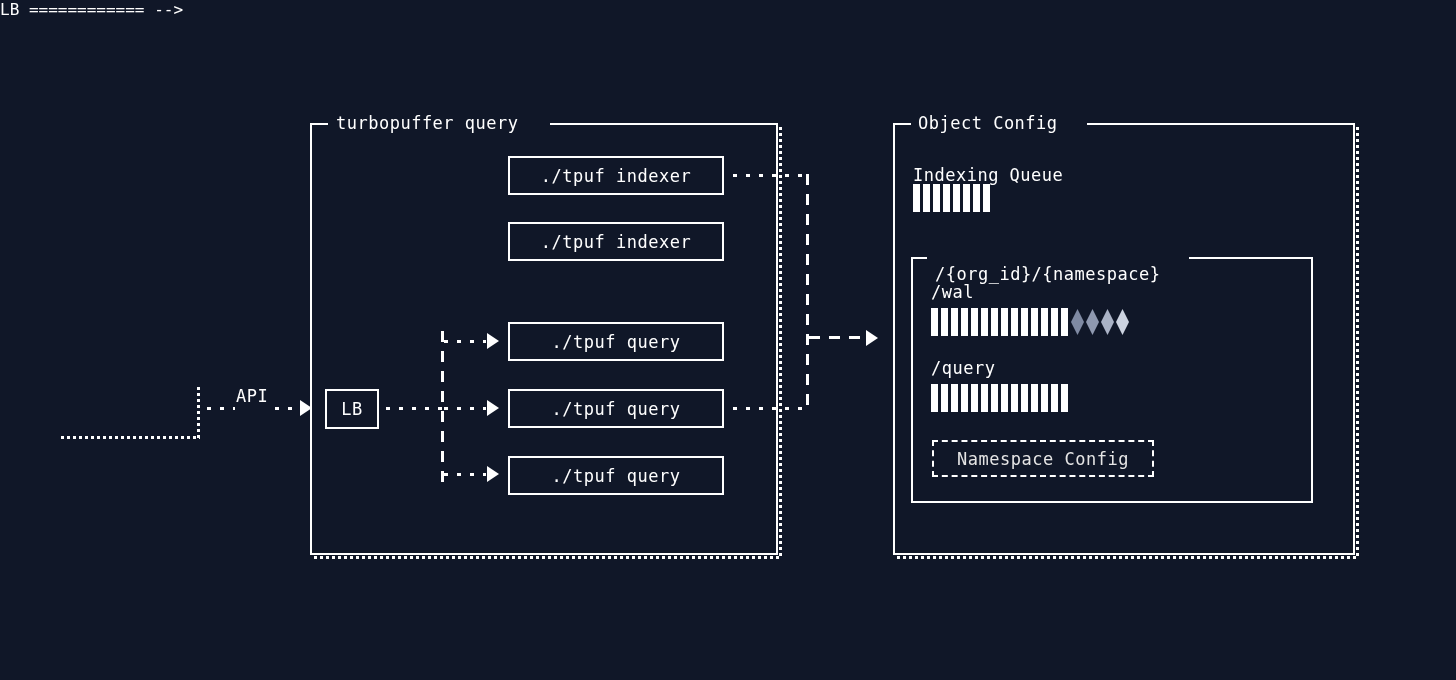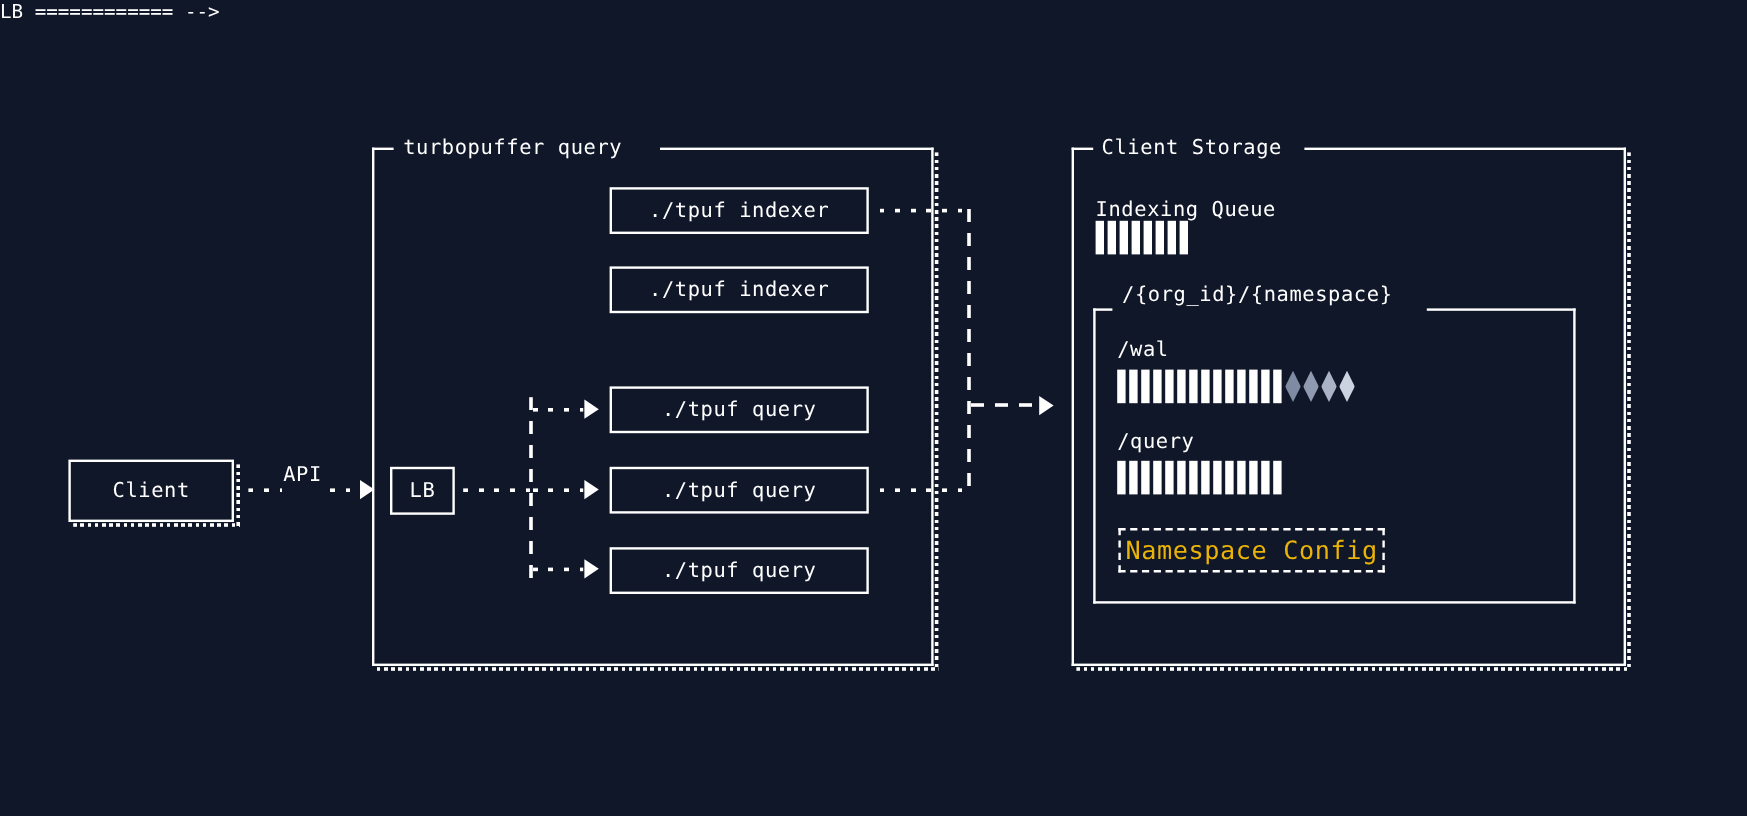--- a/index.html
+++ b/index.html
@@ -97,42 +97,39 @@
     transform:translateY(1px);
     clip-path:polygon(50% 0,100% 50%,50% 100%,0 50%);
   }
 
   
   .dashed-box{
     position:absolute;
     border:2px dashed #ffffff;
     box-sizing:border-box;
     display:flex;align-items:center;justify-content:center;
-    font-size:21px;letter-spacing:0.5px;color:#eab308;
+    font-size:17px;letter-spacing:0.5px;color:#e5e5e5;
     background:transparent;white-space:nowrap;
   }
 </style>
 </head>
 <body style="background: rgb(16, 23, 40);">
 
 <div id="stage">
 
   
   <div class="group" style="left:310px;top:123px;width:468px;height:432px;"></div>
   <div class="group-top" style="left:310px;top:123px;width:18px;"></div>
   <div class="group-top" style="left:550px;top:123px;width:228px;"></div>
   <div class="group-label" style="left:330px;top:115px;">turbopuffer query</div>
   
   <div class="shadow-r" style="left:779px;top:127px;width:3px;height:432px;"></div>
   <div class="shadow-b" style="left:314px;top:556px;width:468px;height:3px;"></div>
 
   
-  <div class="node" style="left:57px;top:383px;width:138px;height:52px;">
-    <span>Client</span>
-  </div>
   <div class="shadow-r" style="left:197px;top:387px;width:3px;height:52px;"></div>
   <div class="shadow-b" style="left:61px;top:436px;width:139px;height:3px;"></div>
 
    LB ============ --&gt;
   <div class="h-dash-fine" style="left:207px;top:407px;width:28px;"></div>
   <div class="txt" style="left:236px;top:388px;">API</div>
   <div class="h-dash-fine" style="left:275px;top:407px;width:26px;"></div>
   <div class="arrow-r" style="left:300px;top:400px;"></div>
 
   
@@ -177,42 +174,42 @@
   <div class="h-dash-fine" style="left:733px;top:174px;width:76px;"></div>
   <div class="h-dash-fine" style="left:733px;top:407px;width:76px;"></div>
   <div class="v-dash" style="left:806px;top:174px;width:3px;height:236px;"></div>
   <div class="h-dash" style="left:809px;top:336px;width:58px;"></div>
   <div class="arrow-r" style="left:866px;top:330px;"></div>
 
   
   <div class="group" style="left:893px;top:123px;width:462px;height:432px;"></div>
   <div class="group-top" style="left:893px;top:123px;width:18px;"></div>
   <div class="group-top" style="left:1087px;top:123px;width:268px;"></div>
-  <div class="group-label" style="left:912px;top:115px;">Client Storage</div>
+  <div class="group-label" style="left:912px;top:115px;">Object Config</div>
   <div class="shadow-r" style="left:1356px;top:127px;width:3px;height:432px;"></div>
   <div class="shadow-b" style="left:897px;top:556px;width:462px;height:3px;"></div>
 
   
   <div class="txt" style="left:913px;top:167px;">Indexing Queue</div>
   <div class="bar" id="indexing-queue-bar" style="left:913px;top:184px;">
       <div class="seg" style="background: rgb(255, 255, 255);"></div>
       <div class="seg" style="background: rgb(255, 255, 255);"></div>
       <div class="seg" style="background: rgb(255, 255, 255);"></div>
       <div class="seg" style="background: rgb(255, 255, 255);"></div>
       <div class="seg" style="background: rgb(255, 255, 255);"></div>
       <div class="seg" style="background: rgb(255, 255, 255);"></div>
       <div class="seg" style="background: rgb(255, 255, 255);"></div>
       <div class="seg" style="background: rgb(255, 255, 255);"></div>
     </div>
 
   
   <div class="group" style="left:911px;top:257px;width:402px;height:246px;"></div>
   <div class="group-top" style="left:911px;top:257px;width:16px;"></div>
   <div class="group-top" style="left:1189px;top:257px;width:124px;"></div>
-  <div class="group-label" style="left:929px;top:238px;">/{org_id}/{namespace}</div>
+  <div class="group-label" style="left:929px;top:266px;">/{org_id}/{namespace}</div>
 
   
   <div class="txt" style="left:931px;top:284px;">/wal</div>
   <div class="bar" id="wal-bar" style="left:931px;top:308px;">
       <div class="seg" style="background: rgb(255, 255, 255);"></div>
       <div class="seg" style="background: rgb(255, 255, 255);"></div>
       <div class="seg" style="background: rgb(255, 255, 255);"></div>
       <div class="seg" style="background: rgb(255, 255, 255);"></div>
       <div class="seg" style="background: rgb(255, 255, 255);"></div>
       <div class="seg" style="background: rgb(255, 255, 255);"></div>

